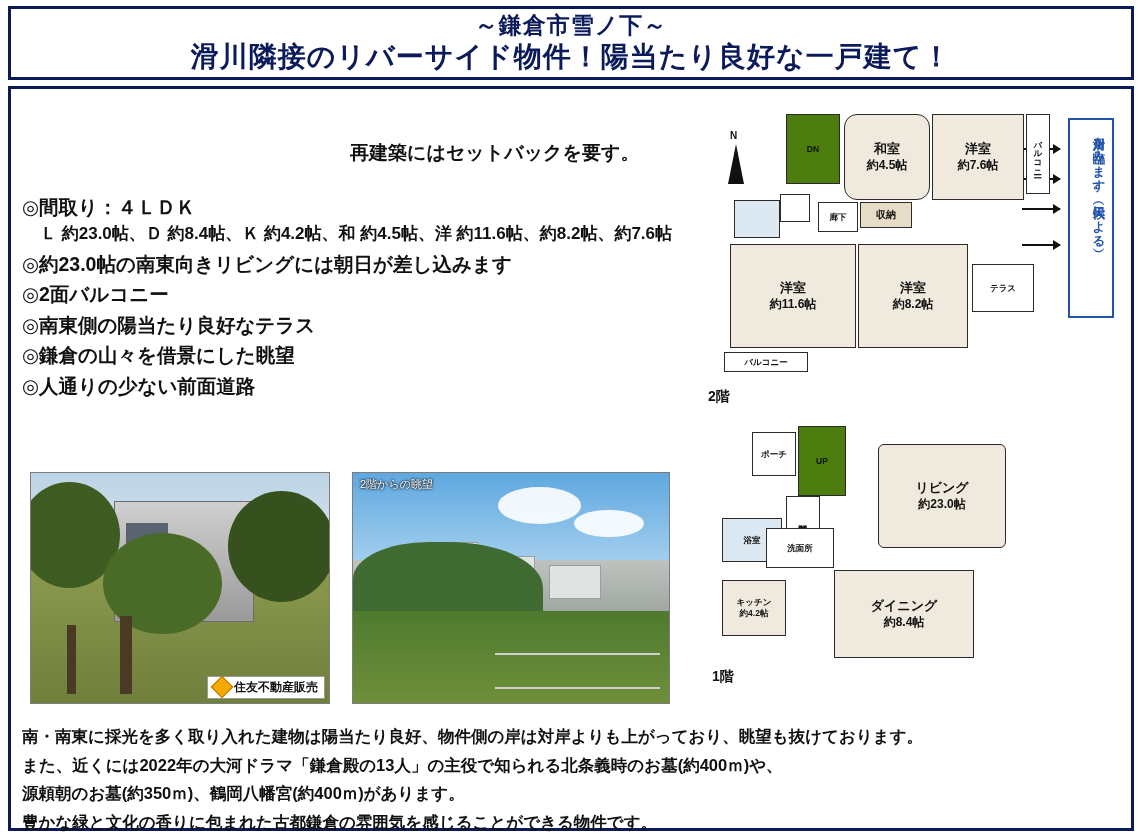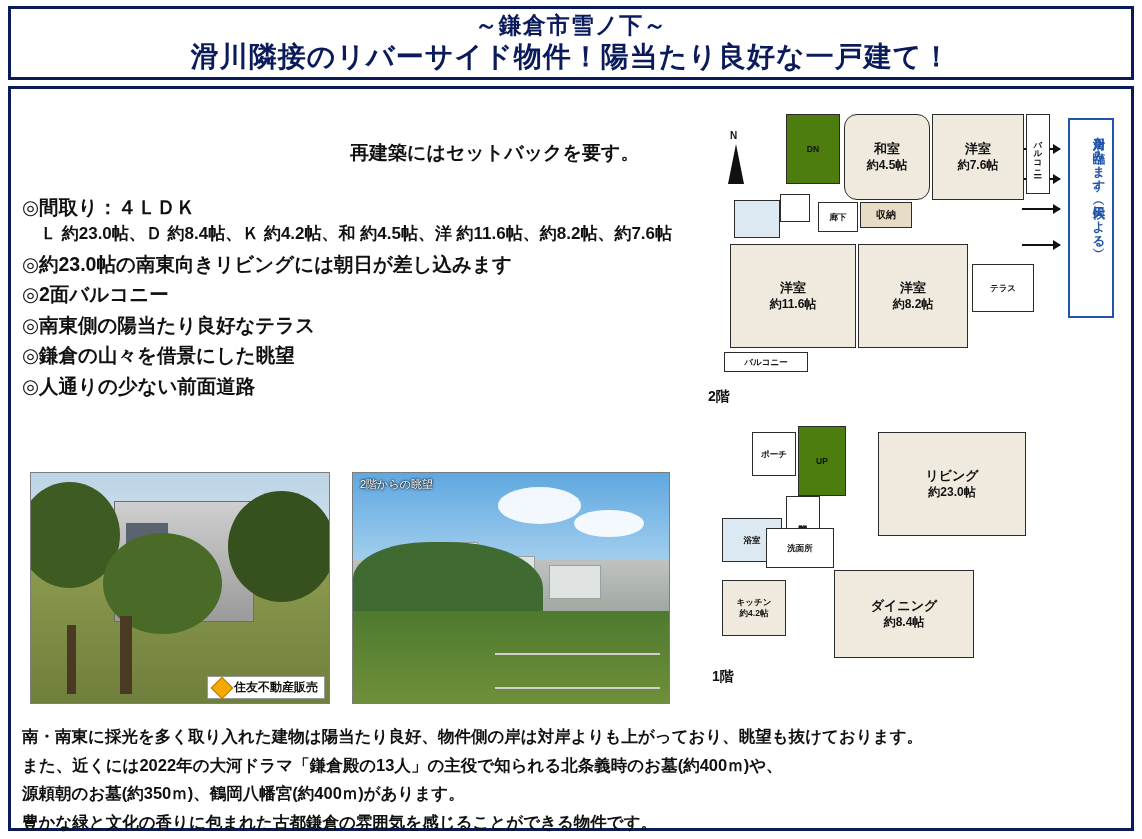--- a/index.html
+++ b/index.html
@@ -57,21 +57,21 @@
   .photo-caption{
     position:absolute;left:4px;top:3px;font-size:11px;color:#ffffff;
     text-shadow:0 0 3px #000,0 0 2px #000;
     background:rgba(255,255,255,0.0);
     padding:1px 3px;
   }
   .photo-caption.dark{color:#ffffff;}
   .logo-badge{
     position:absolute;right:4px;bottom:4px;
     background:#ffffff;border:1px solid #999;
-    display:flex;align-items:center;gap:4px;
+    display:flex;align-items:flex-start;gap:4px;
     padding:2px 6px;
   }
   .logo-badge .mark{
     width:14px;height:14px;background:#f5a800;border:1px solid #b07800;
     transform:rotate(45deg);
   }
   .logo-badge .txt{font-size:12px;font-weight:bold;color:#111;}
   
   .ph-sky{position:absolute;left:0;top:0;right:0;height:40%;background:linear-gradient(#bcd4e6,#d8e6ef);}
   .ph-ground{position:absolute;left:0;bottom:0;right:0;height:62%;background:linear-gradient(#8c9b4e,#6f7f3c);}
@@ -257,21 +257,21 @@
   <div class="plan plan-1f">
 
     <div class="room white tiny" style="left:52px;top:22px;width:44px;height:44px;">
       <span>ポーチ</span>
     </div>
 
     <div class="room stair tiny" style="left:98px;top:16px;width:48px;height:70px;">
       <span>UP</span>
     </div>
 
-    <div class="room" style="left:178px;top:22px;width:148px;height:104px;">
+    <div class="room" style="left:178px;top:34px;width:128px;height:104px;border-radius:6px;">
       <span class="nm">リビング</span>
       <span class="sz">約23.0帖</span>
     </div>
 
     <div class="room white tiny" style="left:86px;top:86px;width:34px;height:44px;">
       <span style="writing-mode:vertical-rl;">玄関</span>
     </div>
 
     <div class="room bath tiny" style="left:22px;top:108px;width:60px;height:44px;">
       <span>浴室</span>

